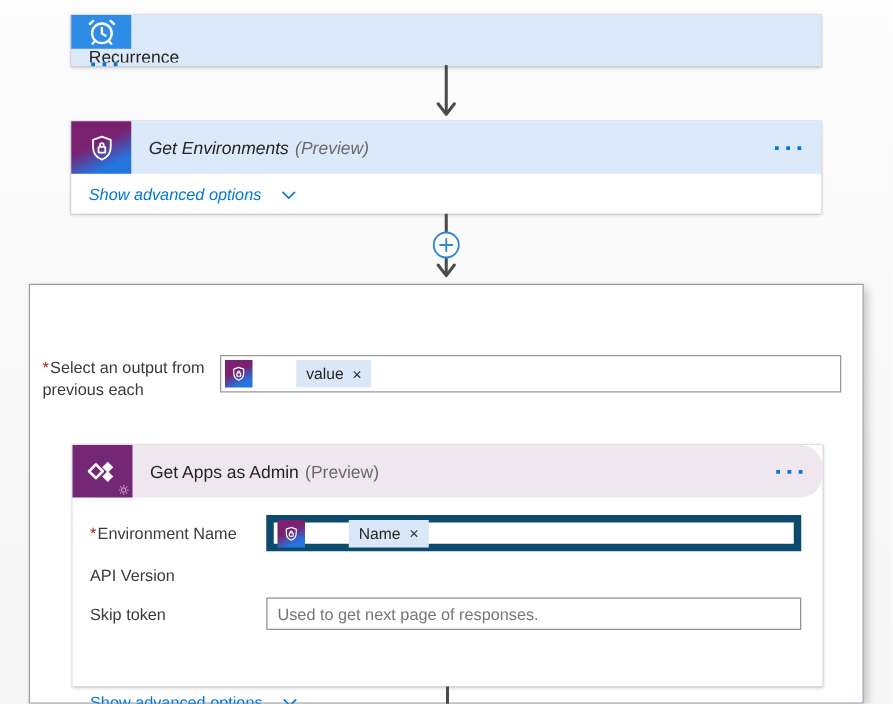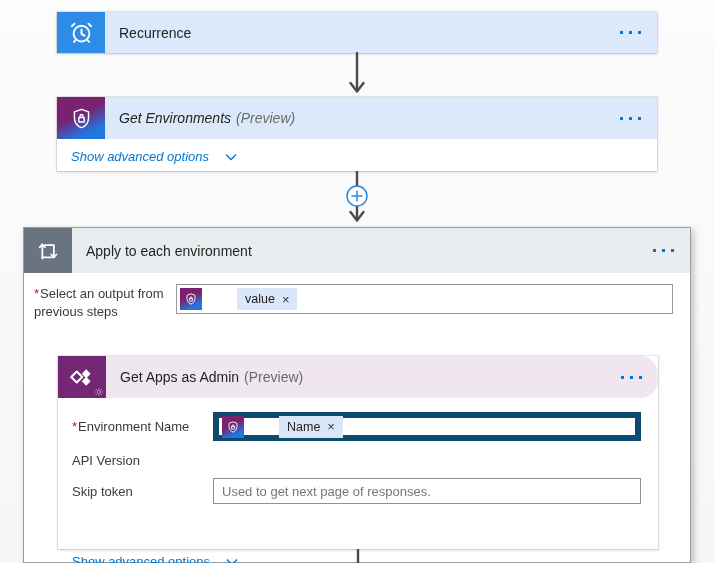--- a/index.html
+++ b/index.html
@@ -24,21 +24,21 @@
   .preview { color: #6a6a6a; margin-left: 5px; }
   .menu-btn { display: flex; align-items: center; padding: 0 16px; cursor: pointer; }
   .dots { display: flex; gap: 6px; }
   .dots i { width: 3px; height: 3px; background: #0078d4; display: block; }
 
   .adv-link { display: inline-flex; align-items: center; gap: 16px; color: #0078d4; font-size: 13px; cursor: pointer; }
   .adv-link svg { display: block; }
 
   
   #recurrence { left: 57px; top: 12px; width: 600px; height: 41px; background: #dce9fa; }
-  #recurrence .card-header { height: 41px; }
+  #recurrence .card-header { height: 41px; flex-direction: column; }
   #recurrence .icon-block { background: #2e8be6; }
 
   
   #get-env { left: 57px; top: 97px; width: 600px; height: 74px; font-style: italic; }
   #get-env .card-header { background: #dce9fa; }
   .env-grad { background: linear-gradient(155deg, #7a2170 42%, #2375e0 78%); }
   #get-env .card-body { padding: 8px 14px; }
 
   
   .connector { position: absolute; }
@@ -166,44 +166,23 @@
       <path d="M13 0 V48"></path>
       <path d="M6.5 41 L13 49.5 L19.5 41"></path>
     </g>
     <g style="cursor:pointer;">
       <circle cx="13" cy="25" r="10" fill="#fff" stroke="#2b88d8" stroke-width="1.5"></circle>
       <path d="M13 19.5 V30.5 M7.5 25 H18.5" stroke="#2b88d8" stroke-width="1.5" fill="none"></path>
     </g>
   </svg>
 
   <div id="apply">
-    <div class="scope-header">
-      <div class="icon-block">
-        <svg width="26" height="26" viewBox="0 0 24 24" fill="none" stroke="#fff" stroke-width="1.6" stroke-linecap="round" stroke-linejoin="round">
-          <path d="M6.8 19 V6.2"></path>
-          <path d="M4.4 8.6 L6.8 5.8 L9.2 8.6"></path>
-          <path d="M9 6.6 H17.4 V17.4"></path>
-          <path d="M15 15.2 L17.4 18 L19.8 15.2"></path>
-          <path d="M15.6 17.9 H6.8"></path>
-        </svg>
-      </div>
-      <div class="hdr-title">
-        <span>Apply to each environment</span>
-      </div>
-      <div class="menu-btn">
-        <span class="dots">
-            <i></i>
-            <i></i>
-            <i></i>
-          </span>
-      </div>
-    </div>
 
     <div class="out-label">
-      <span class="req">*</span><span>Select an output from previous steps</span>
+      <span class="req">*</span><span>Select an output from previous each</span>
     </div>
     <div class="big-input">
       <span class="token">
         <span class="token-ico">
           <svg width="14" height="14" viewBox="0 0 24 24" fill="none" stroke="#fff" stroke-width="1.6" stroke-linejoin="round">
             <path d="M12 3.2 18.8 5.6 V11 C18.8 15.8 16 19.4 12 20.8 C8 19.4 5.2 15.8 5.2 11 V5.6 Z"></path>
             <rect x="9.4" y="11" width="5.2" height="4.4" rx="0.5"></rect>
             <path d="M10.6 11 v-1.4 a1.4 1.4 0 0 1 2.8 0 V11"></path>
           </svg>
         </span>

